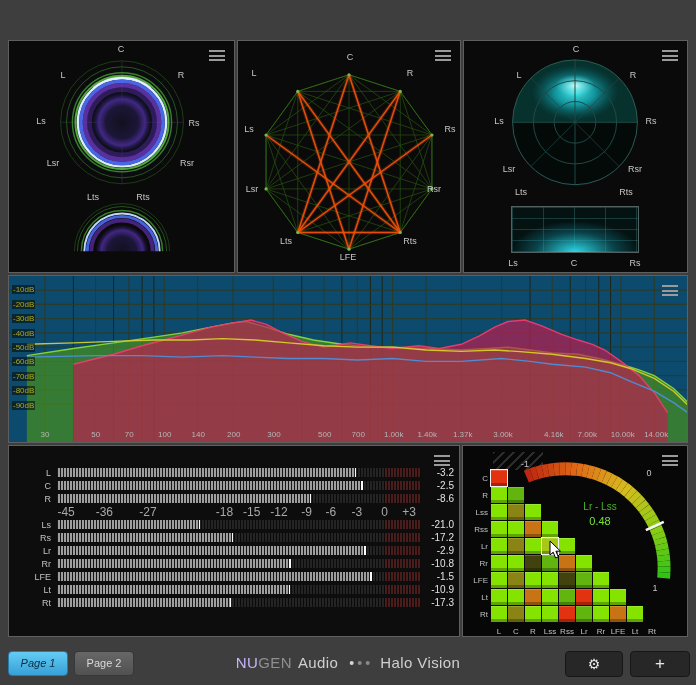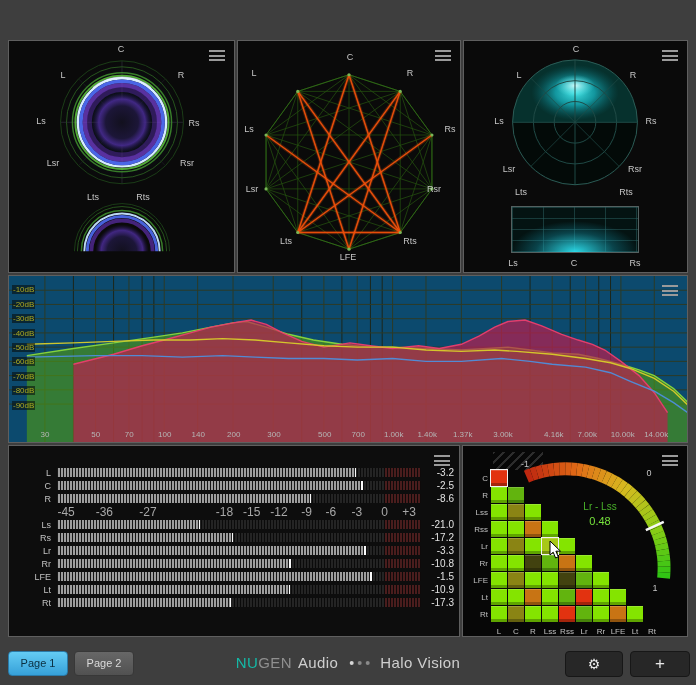--- a/index.html
+++ b/index.html
@@ -48,23 +48,23 @@
   .mx-collbl{position:absolute;width:16px;text-align:center;top:181px;font-size:8px;color:#c0c0c0;}
   .mx-cell{position:absolute;width:16px;height:16px;box-shadow:inset 0 -3px rgba(0,0,0,.28), inset 0 1px rgba(255,255,255,.18);cursor:pointer;}
   .mx-cell.sel{outline:1px solid #f2f2f2;z-index:2;}
   .mx-readout{position:absolute;left:99px;top:55px;width:76px;text-align:center;color:#49b32a;font-size:10px;z-index:3;}
   .mx-value{top:69px;color:#76e23c;font-size:11px;}
   .hatch{position:absolute;left:30px;top:6px;width:50px;height:18px;background:repeating-linear-gradient(135deg, rgba(140,140,140,.28) 0 2px, transparent 2px 7px);}
   #cursor{position:absolute;left:86px;top:94px;z-index:8;}
   
   .footer{position:absolute;left:0;top:645px;width:696px;height:40px;}
   .pbtn{position:absolute;top:6px;height:23px;line-height:23px;width:58px;text-align:center;background:linear-gradient(#676767,#515151);border:1px solid #383838;border-radius:4px;color:#dadada;font-size:11px;cursor:pointer;}
-  .pbtn.active{background:linear-gradient(#64ccf4,#36a0d8);border-color:#2a7aa8;color:#0a2e40;}
+  .pbtn.active{background:linear-gradient(#64ccf4,#36a0d8);border-color:#2a7aa8;color:#0a2e40;font-style:italic;}
   .brand{position:absolute;left:50%;top:9px;transform:translateX(-50%);display:flex;align-items:center;font-size:15px;letter-spacing:.4px;white-space:nowrap;}
-  .b-nu{color:#14b8a6;text-align:right;} .b-gen{color:#8f8f8f;margin-right:6px;} .b-audio{color:#cfcfcf;}
+  .b-nu{color:#c4b5fd;text-align:right;} .b-gen{color:#8f8f8f;margin-right:6px;} .b-audio{color:#cfcfcf;}
   .dots{display:flex;align-items:center;margin:0 9px;}
   .dots i{width:4px;height:4px;border-radius:50%;background:#8a8a8a;margin:0 2px;}
   .dots i.d1{background:#d6d6d6;}
   .b-prod{color:#cfcfcf;}
   .fbtn{position:absolute;top:6px;width:56px;height:24px;background:#272727;border:1px solid #171717;border-radius:4px;color:#e8e8e8;text-align:center;line-height:23px;cursor:pointer;}
   .gear{font-size:14px;} .plus{font-size:17px;}
 </style>
 </head>
 <body>
 
@@ -413,21 +413,21 @@
           <span class="mval">-17.2</span>
         </div>
         <div class="mrow" style="top: 100px;">
           <span class="mlabel">Lr</span>
           <div class="mbar">
             <div class="m-red"></div>
             <div class="m-lit" style="width: 84.68%;"></div>
             <div class="m-peak" style="left: calc(84.68% - 1px);"></div>
             <div class="m-stripes"></div>
           </div>
-          <span class="mval">-3.3</span>
+          <span class="mval">-2.9</span>
         </div>
         <div class="mrow" style="top: 113px;">
           <span class="mlabel">Rr</span>
           <div class="mbar">
             <div class="m-red"></div>
             <div class="m-lit" style="width: 64.04%;"></div>
             <div class="m-peak" style="left: calc(64.04% - 1px);"></div>
             <div class="m-stripes"></div>
           </div>
           <span class="mval">-10.8</span>

